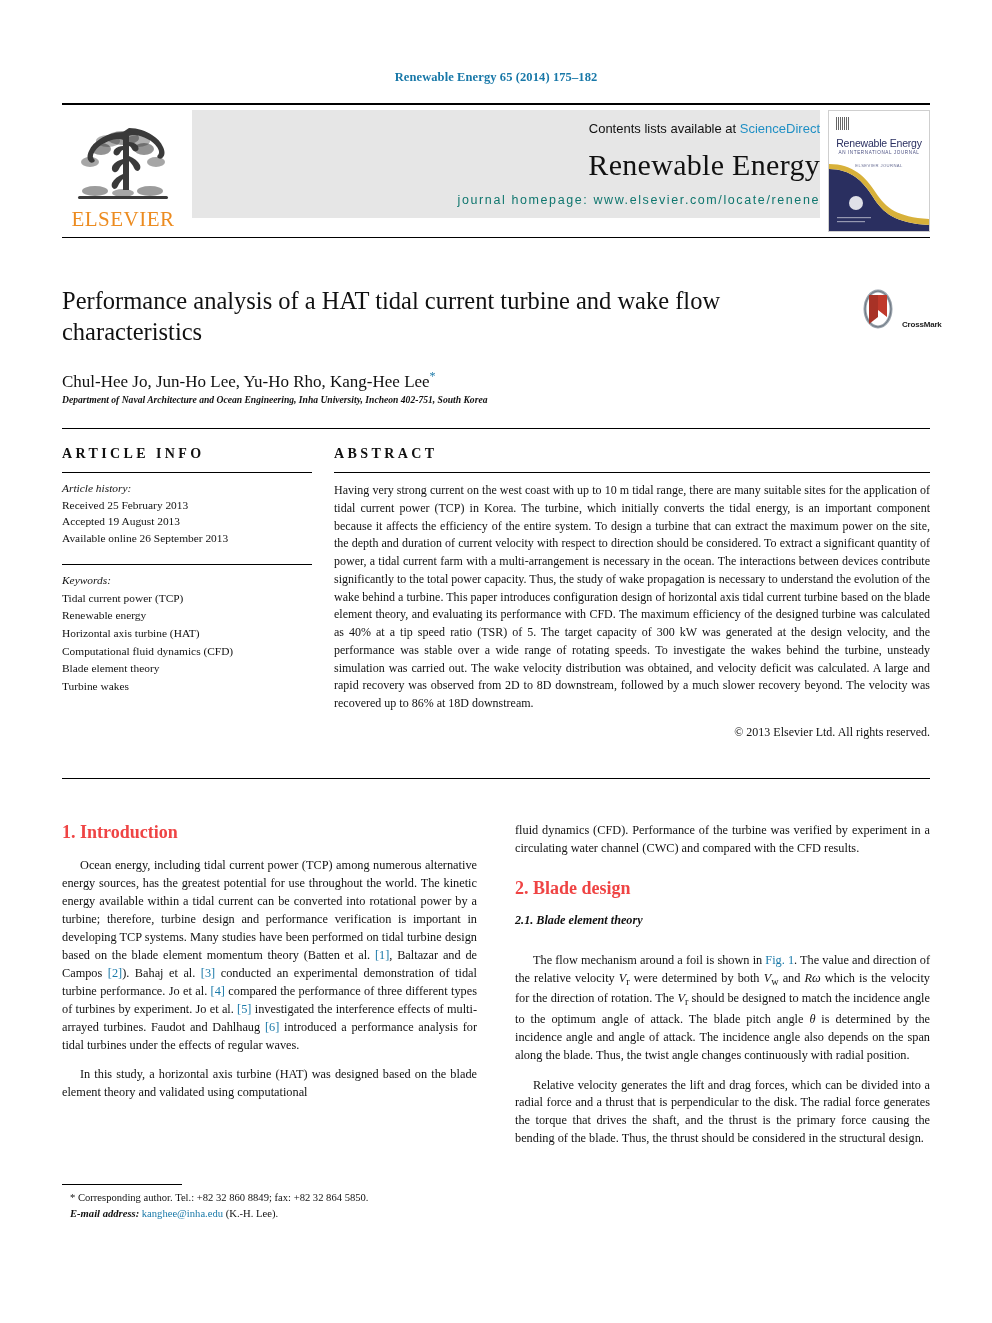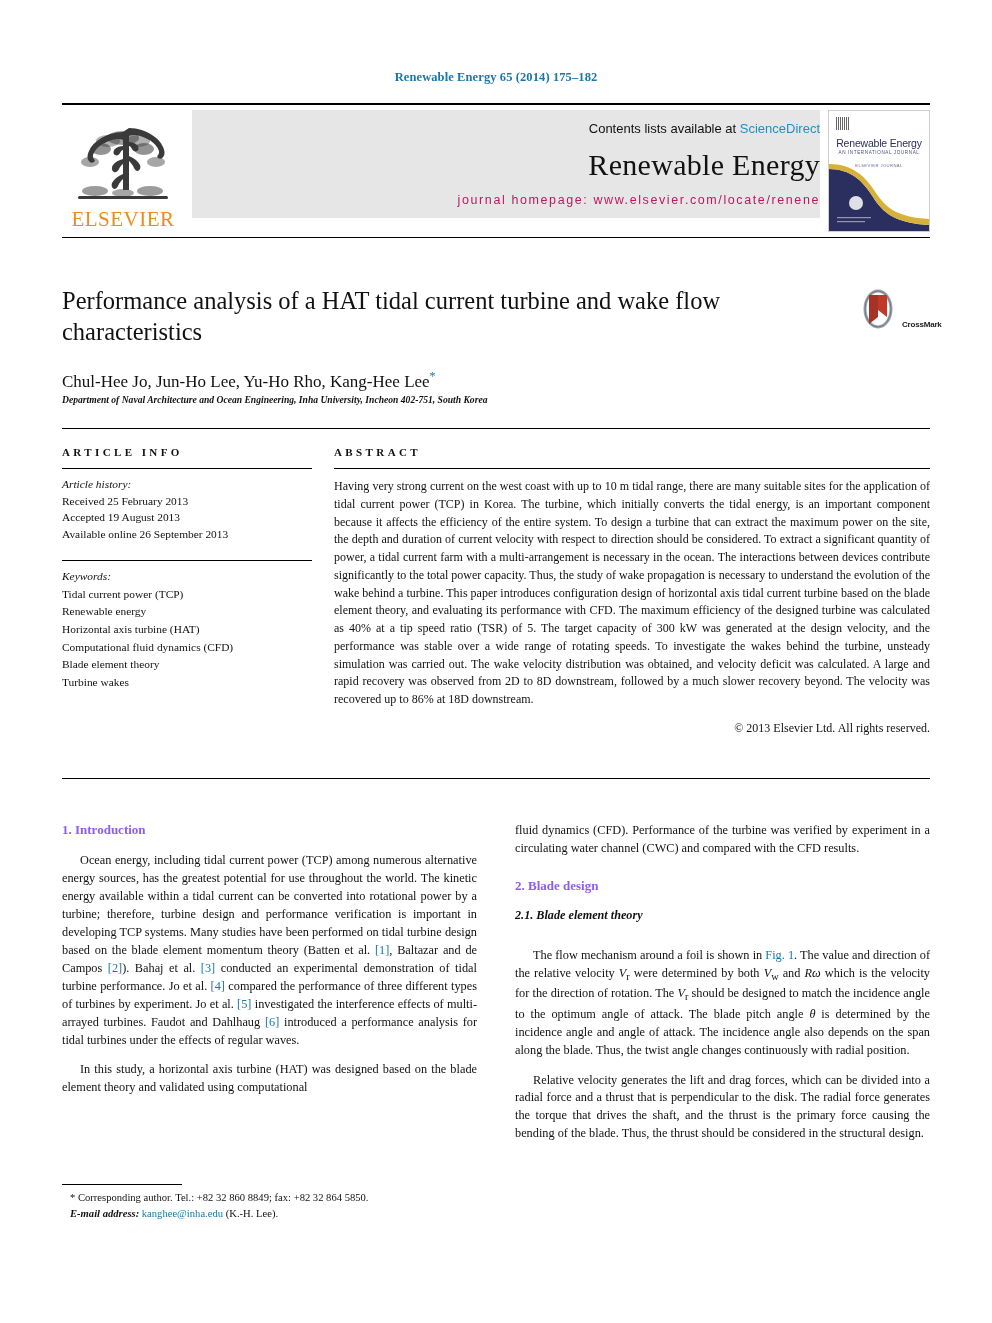--- a/index.html
+++ b/index.html
@@ -88,21 +88,21 @@
   .journal-name {
     font-family: "Liberation Serif", serif;
     font-size: 30px;
     letter-spacing: 0.3px;
     color: #111;
   }
   .homepage-line {
     font-family: "Liberation Sans", sans-serif;
     font-size: 12.5px;
     letter-spacing: 1.6px;
-    color: #be185d;
+    color: #0f766e;
   }
   .cover-thumb {
     flex: 0 0 100px;
     width: 100px;
     height: 120px;
     border: 1px solid #cfcfcf;
     background: #ffffff;
     position: relative;
     overflow: hidden;
   }
@@ -229,21 +229,21 @@
     padding-top: 17px;
     display: flex;
     gap: 22px;
   }
   .col-info { width: 250px; flex: 0 0 250px; }
   .col-abstract { flex: 1 1 auto; }
 
   .sect-label {
     font-family: "Liberation Serif", serif;
     font-weight: bold;
-    font-size: 11px;
+    font-size: 14px;
     letter-spacing: 3.4px;
     color: #111;
     margin-bottom: 10px;
   }
   .rule-med { border-bottom: 1.4px solid #000; }
 
   .hist-block {
     padding-top: 7px;
     font-family: "Liberation Serif", serif;
     font-size: 11.4px;
@@ -291,22 +291,22 @@
     top: 822px;
     left: 62px;
     width: 868px;
     display: flex;
     gap: 38px;
   }
   .bcol { width: 415px; flex: 0 0 415px; }
   .h2 {
     font-family: "Liberation Serif", serif;
     font-weight: bold;
-    font-size: 13px;
-    color: #8b5cf6;
+    font-size: 18px;
+    color: #ef4444;
     margin: 0 0 14px 0;
   }
   .h3 {
     font-family: "Liberation Serif", serif;
     font-weight: bold;
     font-style: italic;
     font-size: 12.2px;
     color: #111;
     margin: 14px 0 24px 0;
   }

